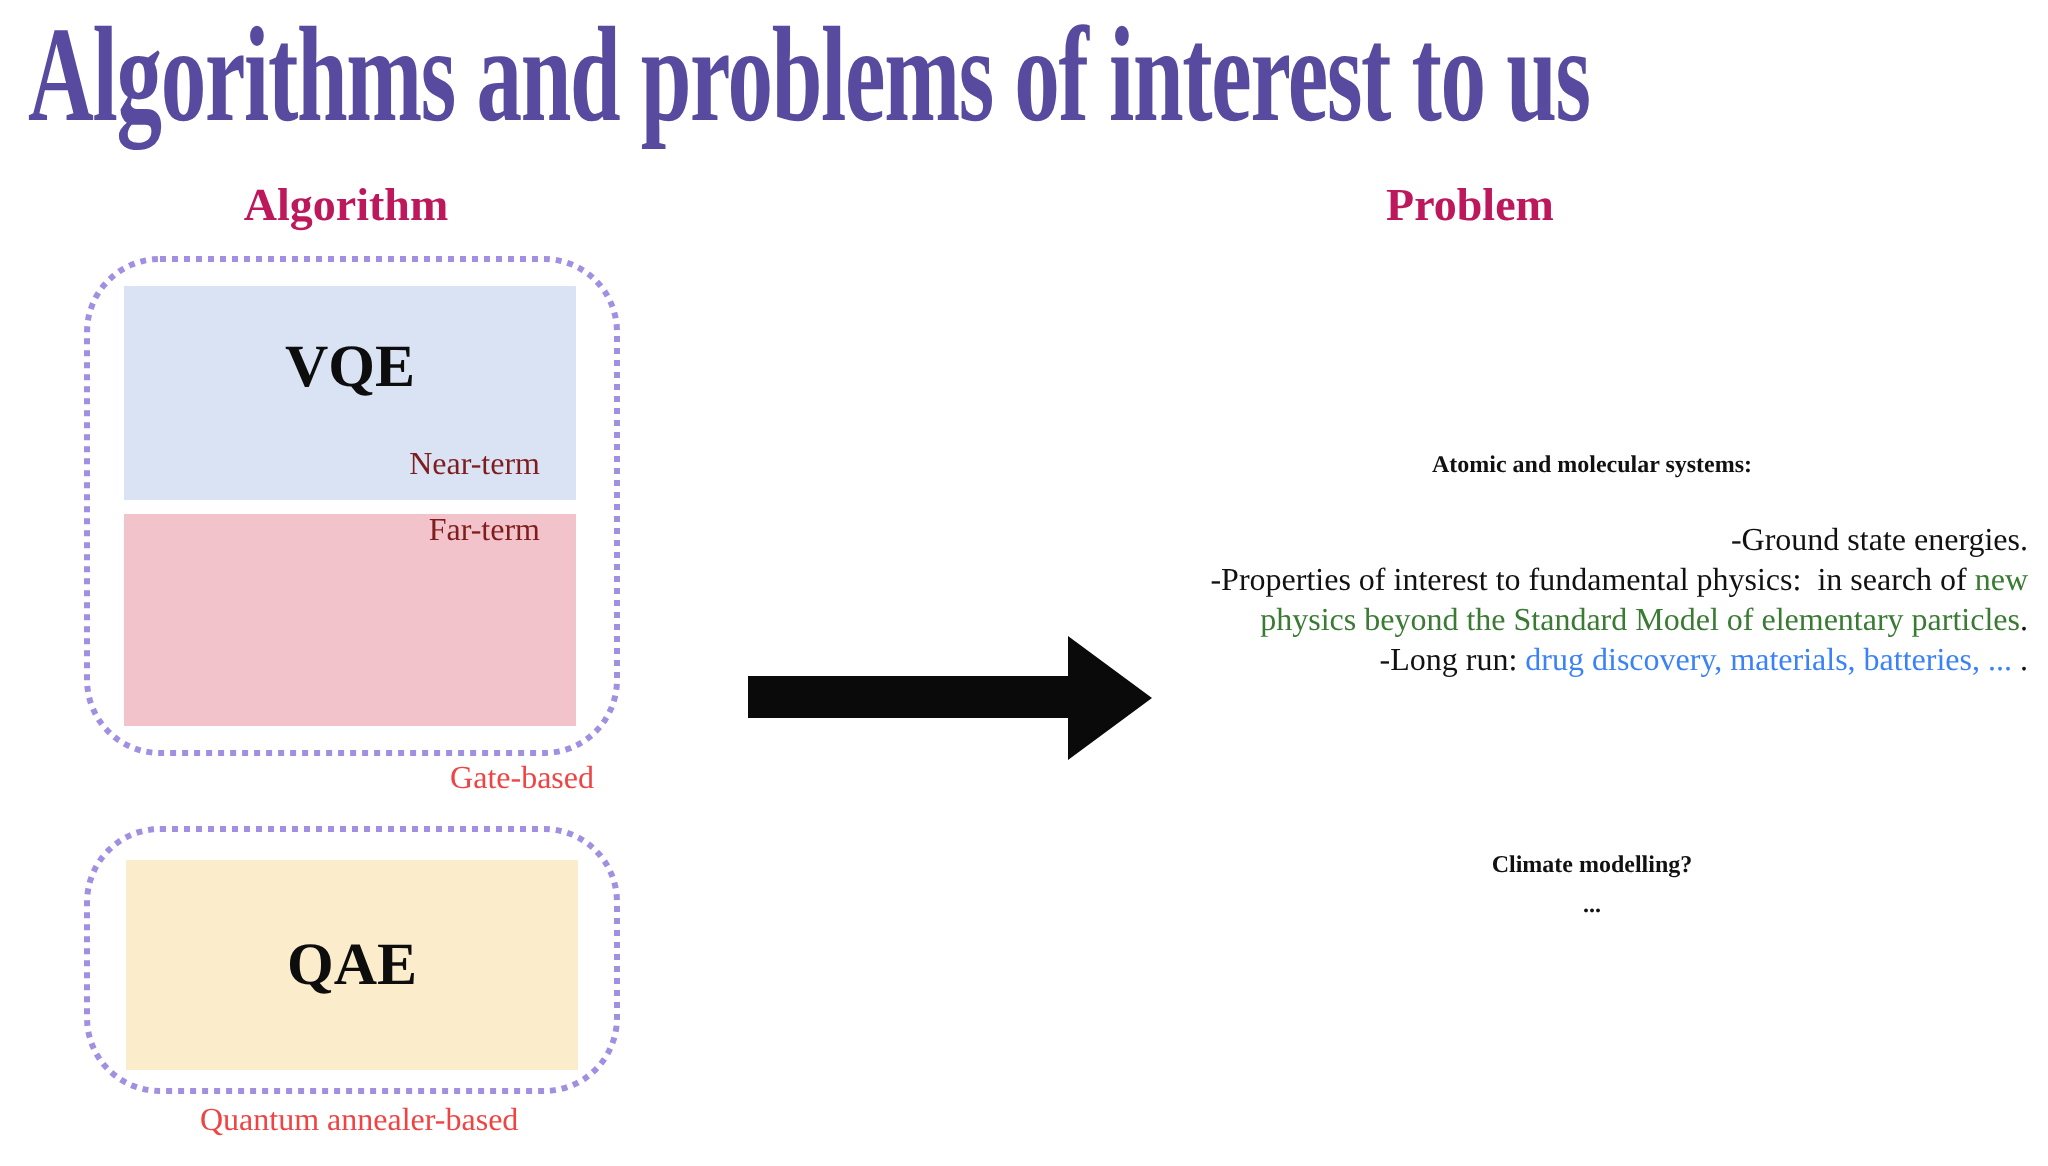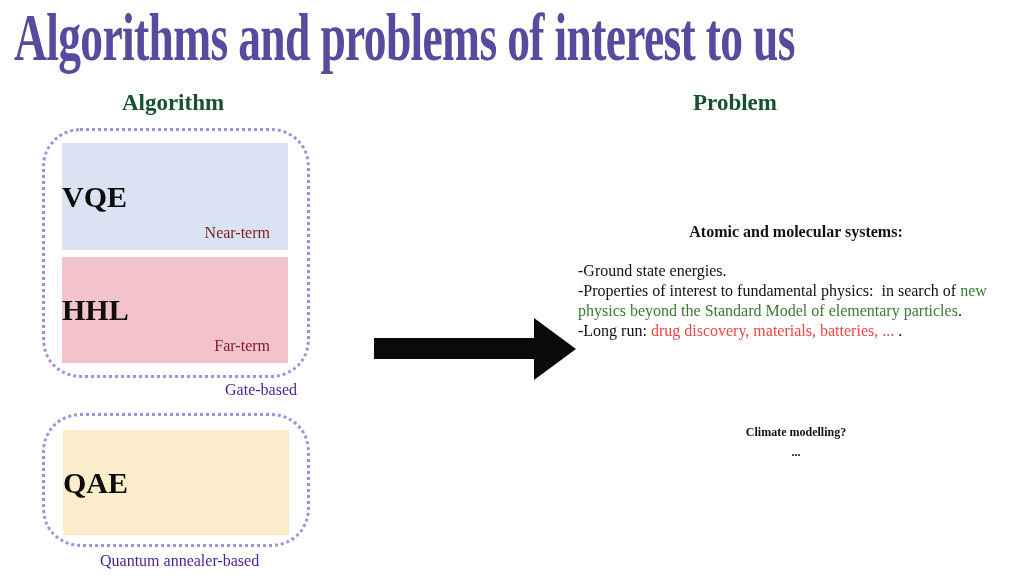--- a/index.html
+++ b/index.html
@@ -26,63 +26,64 @@
     white-space: nowrap;
   }
 
   .col-header {
     position: absolute;
     top: 90px;
     width: 220px;
     text-align: center;
     font-size: 23px;
     font-weight: bold;
-    color: #14532d;
+    color: #be185d;
   }
   .col-header.algorithm { left: 63px; }
   .col-header.problem  { left: 625px; }
 
   .dotted-group {
     position: absolute;
     border: 3px dotted #a18fe2;
     border-radius: 38px;
   }
   .gate-group { left: 42px; top: 128px; width: 268px; height: 250px; }
   .annealer-group { left: 42px; top: 413px; width: 268px; height: 134px; }
 
   .algo-box {
     position: absolute;
     width: 226px;
     display: flex;
+    flex-direction: column;
     align-items: center;
   }
   .vqe-box { left: 62px; top: 143px; height: 107px; background: #dae3f3; }
   .hhl-box { left: 62px; top: 257px; height: 106px; background: #f3c3cc; }
-  .qae-box { left: 63px; top: 430px; height: 105px; background: #fbedcb; justify-content: flex-start; }
+  .qae-box { left: 63px; top: 430px; height: 105px; background: #fbedcb; justify-content: center; }
 
   .algo-name {
     flex: 1;
     display: flex;
     align-items: center;
     font-size: 30px;
     font-weight: bold;
     color: #0d0d0d;
   }
   .qae-box .algo-name { flex: 0; }
   .algo-term {
     align-self: flex-end;
     font-size: 16px;
     color: #7f1d1d;
     padding: 0 18px 8px 0;
   }
 
   .group-caption {
     position: absolute;
     font-size: 16px;
-    color: #4c1d95;
+    color: #ef4444;
   }
   .gate-caption { left: 42px; top: 381px; width: 255px; text-align: right; }
   .annealer-caption { left: 100px; top: 552px; width: 320px; }
 
   .big-arrow {
     position: absolute;
     left: 374px;
     top: 316px;
     width: 202px;
     height: 66px;
@@ -92,26 +93,26 @@
     position: absolute;
     left: 578px;
     top: 222px;
     width: 436px;
     font-size: 16px;
     line-height: 20px;
   }
   .problem-heading {
     text-align: center;
     font-weight: bold;
-    font-size: 16px;
+    font-size: 12px;
     margin-bottom: 19px;
   }
-  .bullet-line { white-space: pre-wrap; }
+  .bullet-line { white-space: pre-wrap; text-align: right; }
   .bullet-line .green { color: #3a7a33; }
-  .bullet-line .blue  { color: #ef4444; font-family: Liberation Serif, serif; }
+  .bullet-line .blue  { color: #3b82f6; font-family: Liberation Serif, serif; }
 
   .extra-block {
     position: absolute;
     left: 578px;
     top: 422px;
     width: 436px;
     text-align: center;
     font-weight: bold;
     font-size: 12px;
     line-height: 20px;
@@ -126,21 +127,20 @@
 <div class="col-header problem">Problem</div>
 
 <div class="dotted-group gate-group"></div>
 
 <div class="algo-box vqe-box">
   <div class="algo-name">VQE</div>
   <div class="algo-term">Near-term</div>
 </div>
 
 <div class="algo-box hhl-box">
-  <div class="algo-name">HHL</div>
   <div class="algo-term">Far-term</div>
 </div>
 
 <div class="group-caption gate-caption">Gate-based</div>
 
 <div class="dotted-group annealer-group"></div>
 
 <div class="algo-box qae-box">
   <div class="algo-name">QAE</div>
 </div>

